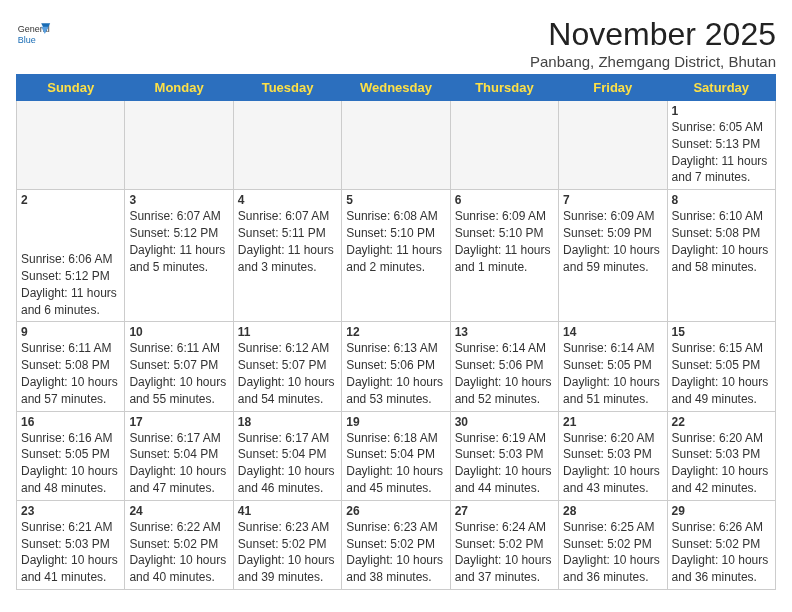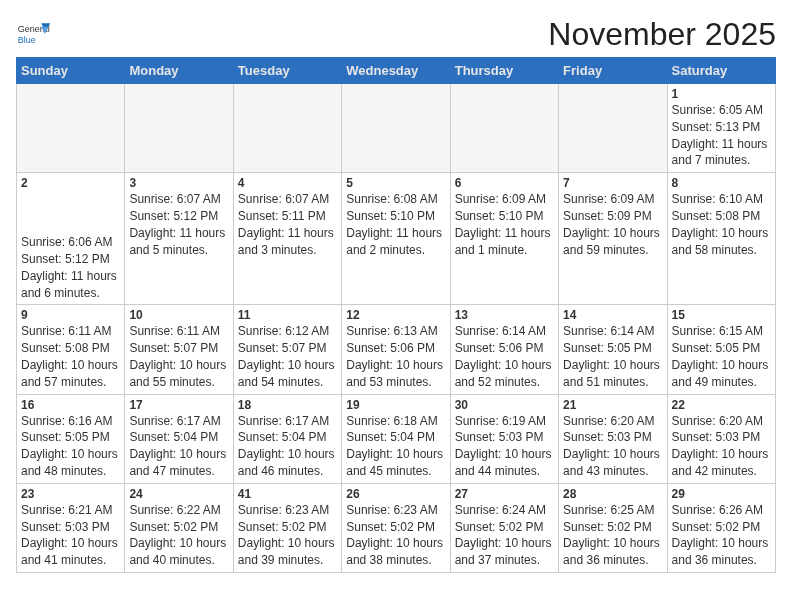--- a/index.html
+++ b/index.html
@@ -43,25 +43,25 @@
       font-size: 15px;
       color: #444;
     }
     .calendar {
       width: 100%;
       border-collapse: collapse;
       margin-top: 4px;
     }
     .calendar th {
       background: #2c6fbe;
-      color: #e5e5e5;
+      color: #fde047;
       font-size: 13px;
       font-weight: bold;
       padding: 5px 4px;
-      text-align: left;
+      text-align: center;
       border: 1px solid #2c6fbe;
       margin-top: 19px;
     }
     .calendar td {
       border: 1px solid #ccc;
       vertical-align: top;
       padding: 3px 4px;
       width: 14.28%;
       min-height: 80px;
       font-size: 10.5px;
@@ -93,20 +93,21 @@
   <div class="logo">
     <svg class="logo-icon" viewBox="0 0 40 40">
       <text x="2" y="18" font-size="10" font-family="Arial" fill="#333">General</text>
       <text x="2" y="30" font-size="10" font-family="Arial" fill="#1a6db5">Blue</text>
       <polygon points="28,8 38,8 33,18" fill="#1a6db5"></polygon>
       <polygon points="28,12 36,12 32,20" fill="#5aa0e0"></polygon>
     </svg>
   </div>
   <div class="title-block">
     <div class="month-title">November 2025</div>
+    <div class="subtitle">Panbang, Zhemgang District, Bhutan</div>
   </div>
 </div>
 
 <table class="calendar">
   <thead>
     <tr>
     <th>Sunday</th>
         <th>Monday</th>
         <th>Tuesday</th>
         <th>Wednesday</th>

